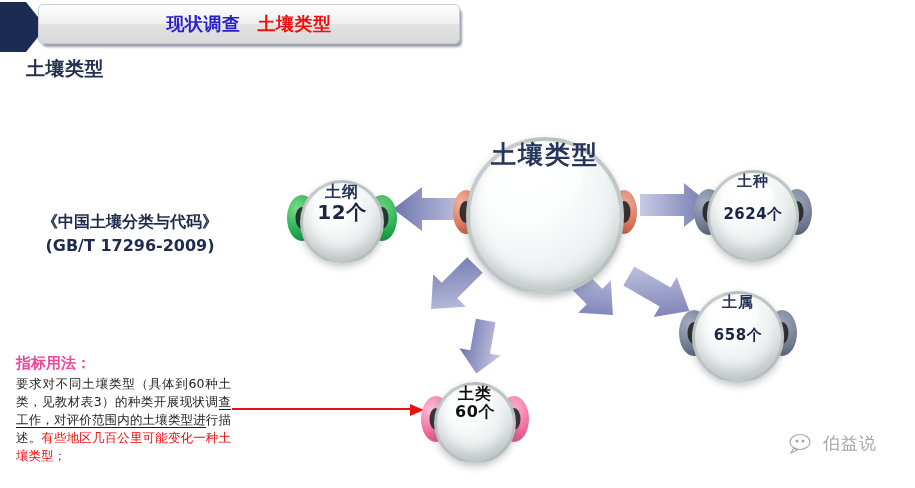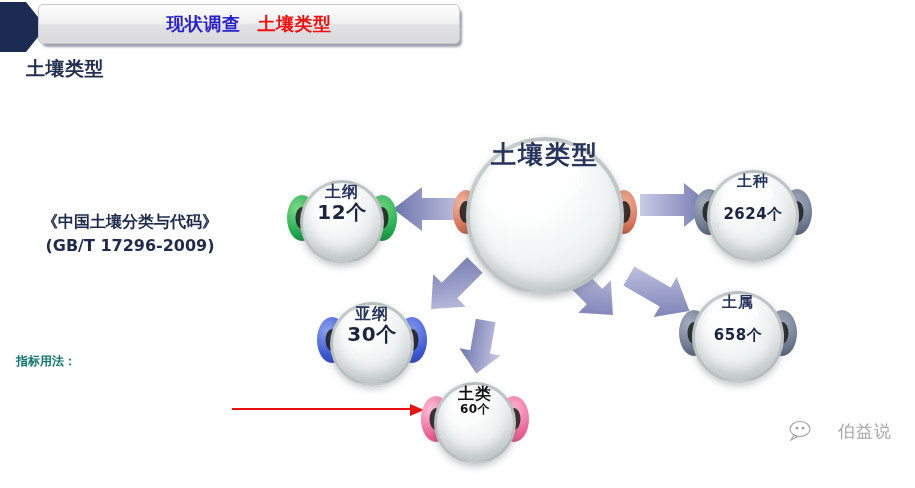--- a/index.html
+++ b/index.html
@@ -46,21 +46,21 @@
     text-indent:72px;
   }
 
   .std-ref{
     position:absolute;left:10px;top:210px;width:240px;text-align:center;
     font-size:16px;font-weight:bold;color:#1f2b4d;line-height:1.5;
   }
 
   
   .note{position:absolute;left:16px;top:352px;width:215px;}
-  .note-h{font-size:12px;font-weight:bold;color:#0f766e;line-height:1.5;}
+  .note-h{font-size:15px;font-weight:bold;color:#ec4899;line-height:1.5;}
   .note-b{font-size:12.5px;color:#1d1d1d;line-height:1.44;text-align:justify;}
   .note-b .rd{color:#ee0d0d;}
   .u{border-bottom:1px solid #1d1d1d;}
 
   
   .red-arrow{position:absolute;left:232px;top:404px;width:196px;height:12px;}
   .red-arrow .shaft{position:absolute;left:0;top:4px;width:182px;height:2px;background:#e81212;}
   .red-arrow .head{
     position:absolute;left:178px;top:0;width:0;height:0;
     border-top:6px solid transparent;border-bottom:6px solid transparent;border-left:14px solid #e81212;
@@ -114,38 +114,38 @@
   #n-yagang{left:330px;top:298px;width:84px;height:84px;}
   #n-tushu{left:692px;top:287px;width:92px;height:92px;}
   #n-tulei{left:434px;top:378px;width:82px;height:82px;}
   #n-yalei{left:578px;top:372px;width:90px;height:90px;}
 
   .node.sat .lbl{font-size:16px;color:#27355c;letter-spacing:1px;}
   .node.sat .cnt{font-size:20px;color:#1b2440;letter-spacing:.5px;}
   #n-tuzhong .lbl,#n-tushu .lbl,#n-yalei .lbl{font-size:15px;}
   #n-tuzhong .cnt,#n-tushu .cnt,#n-yalei .cnt{font-size:15px;margin-top:16px;}
   #n-tulei .lbl{color:#101010;font-size:16px;}
-  #n-tulei .cnt{color:#101010;font-size:12px;}
+  #n-tulei .cnt{color:#101010;font-size:16px;}
 
   
   .pod-green{background:radial-gradient(circle at 38% 30%,#7ddc8a,#1aa84a 70%,#117a36 100%);}
   .pod-orange{background:radial-gradient(circle at 38% 30%,#f4b9a4,#d9755a 65%,#b9513a 100%);}
   .pod-steel{background:radial-gradient(circle at 38% 30%,#a7b0c3,#6d798f 65%,#4d566b 100%);}
   .pod-blue{background:radial-gradient(circle at 38% 30%,#8ea4f0,#3d57d8 65%,#2b3ea8 100%);}
   .pod-pink{background:radial-gradient(circle at 38% 30%,#ffc3da,#f06698 65%,#d24a7c 100%);}
   .pod-sage{background:radial-gradient(circle at 38% 30%,#c4cfc5,#8b9a8d 65%,#6a7a6d 100%);}
 
   
   .arw{position:absolute;}
   .arw svg{display:block;}
 
   
   .wm{
-    position:absolute;left:788px;top:420px;
-    display:flex;align-items:flex-start;gap:22px;opacity:.62;
+    position:absolute;left:788px;top:432px;
+    display:flex;align-items:center;gap:7px;opacity:.62;
   }
   .wm .wm-txt{font-size:17px;color:#6d6d6d;letter-spacing:1px;}
   .wm .wm-ic{width:28px;height:22px;}
 </style>
 </head>
 <body>
 
 <div id="slide">
 
   <div class="hdr-arrow"></div>
@@ -157,20 +157,23 @@
 
   <div class="sec-title">土壤类型</div>
 
   <div class="std-ref">
     <div>《中国土壤分类与代码》</div>
     <div>(GB/T 17296-2009)</div>
   </div>
 
   <div class="note">
     <div class="note-h">指标用法：</div>
+    <div class="note-b">
+      <span>要求对不同土壤类型（具体到60种土</span><span>类，见教材表3）的种类开展现状调</span><span class="u">查工作，对评价范围内的土壤类型进</span><span>行描述。</span><span class="rd">有些地区几百公里可能变化</span><span class="rd">一种土壤类型；</span>
+    </div>
   </div>
 
   <div class="red-arrow">
     <div class="shaft"></div>
     <div class="head"></div>
   </div>
 
   <div class="arw" style="left:392px;top:186px;">
     <svg width="78" height="46" viewBox="0 0 78 46">
       <defs>
@@ -282,32 +285,20 @@
       </div>
     <div class="pod r pod-steel">
         <div class="dimple"></div>
       </div>
     <div class="ball">
       <div class="lbl">土种</div>
       <div class="cnt">2624个</div>
     </div>
   </div>
 
-  <div class="node sat" id="n-yagang">
-    <div class="pod l pod-blue">
-        <div class="dimple"></div>
-      </div>
-    <div class="pod r pod-blue">
-        <div class="dimple"></div>
-      </div>
-    <div class="ball">
-      <div class="lbl">亚纲</div>
-      <div class="cnt">30个</div>
-    </div>
-  </div>
 
   <div class="node sat" id="n-tushu">
     <div class="pod l pod-steel">
         <div class="dimple"></div>
       </div>
     <div class="pod r pod-steel">
         <div class="dimple"></div>
       </div>
     <div class="ball">
       <div class="lbl">土属</div>

